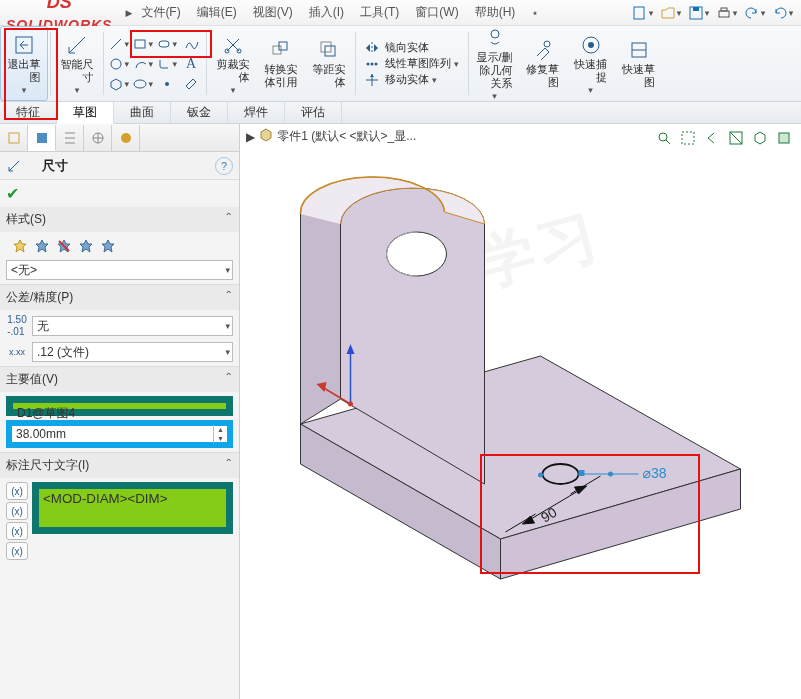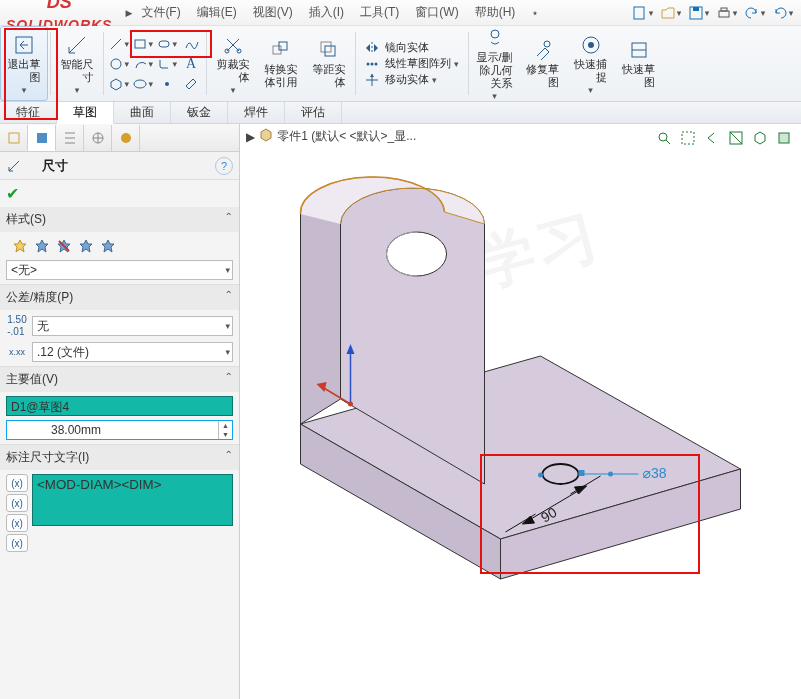--- a/index.html
+++ b/index.html
@@ -64,22 +64,22 @@
   .star-row { display:flex; gap:2px; padding-left:4px; }
   .star { width:20px; height:20px; display:flex; align-items:center; justify-content:center; }
 
   .select { height:20px; border:1px solid #bcbcbc; background:#fff; display:flex; align-items:center; padding:0 4px; position:relative; color:#333; }
   .select .dd { position:absolute; right:2px; font-size:9px; color:#555; }
 
   .row { display:flex; align-items:center; gap:4px; }
   .row .lbl-icon { width:22px; display:flex; justify-content:center; font-size:11px; color:#2b5e8e; }
   .row .select { flex:1; }
 
-  .text-input { height:20px; border:1px solid #0f766e; background:#14b8a6; padding:2px 4px; color:#333; width:100%; }
-  .spinner { height:20px; border:1px solid #0ea5e9; background:#fff; display:flex; align-items:center;padding-left:40px; }
+  .text-input { height:20px; border:7px solid #0f766e; background:#84cc16; padding:2px 4px; color:#333; width:100%; }
+  .spinner { height:28px; border:6px solid #0ea5e9; background:#fff; display:flex; align-items:center; }
   .spinner .val { flex:1; padding:0 4px; }
   .spinner .sp { display:flex; flex-direction:column; }
   .spinner .sp span { width:14px; height:9px; border-left:1px solid #bcbcbc; display:flex; align-items:center; justify-content:center; font-size:7px; color:#555; }
 
   .icon-col { display:flex; flex-direction:column; gap:2px; }
   .icon-col .ic { width:22px; height:18px; border:1px solid #bbb; border-radius:3px; background:#fdfdfd; display:flex; align-items:center; justify-content:center; font-size:10px; color:#2b5e8e; }
 
   
   .viewport { flex:1; position:relative; background:#fff; overflow:hidden; }
   .breadcrumb { position:absolute; top:4px; left:6px; display:flex; align-items:center; gap:4px; font-size:12px; color:#444; z-index:5; }

